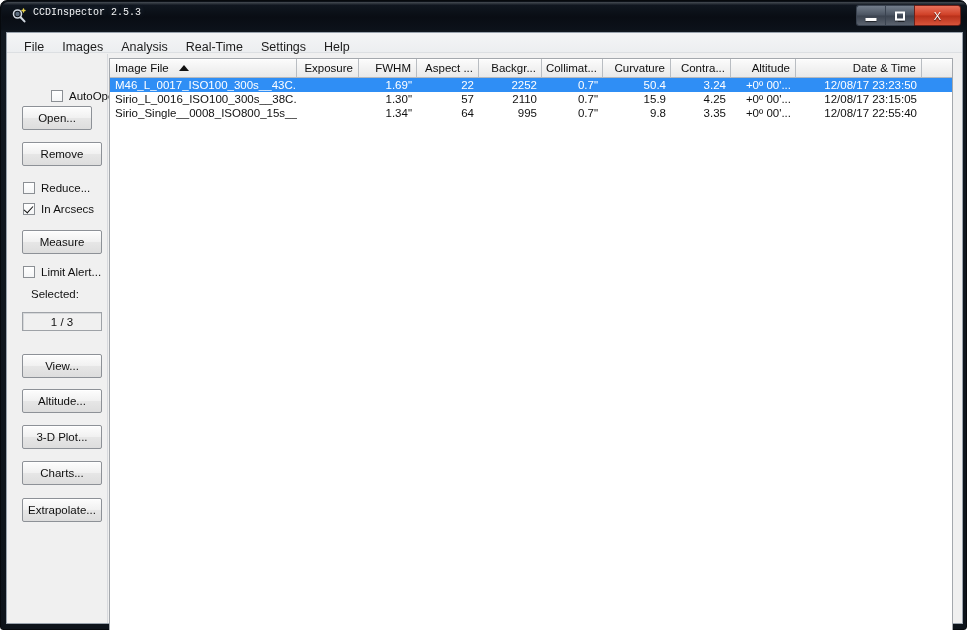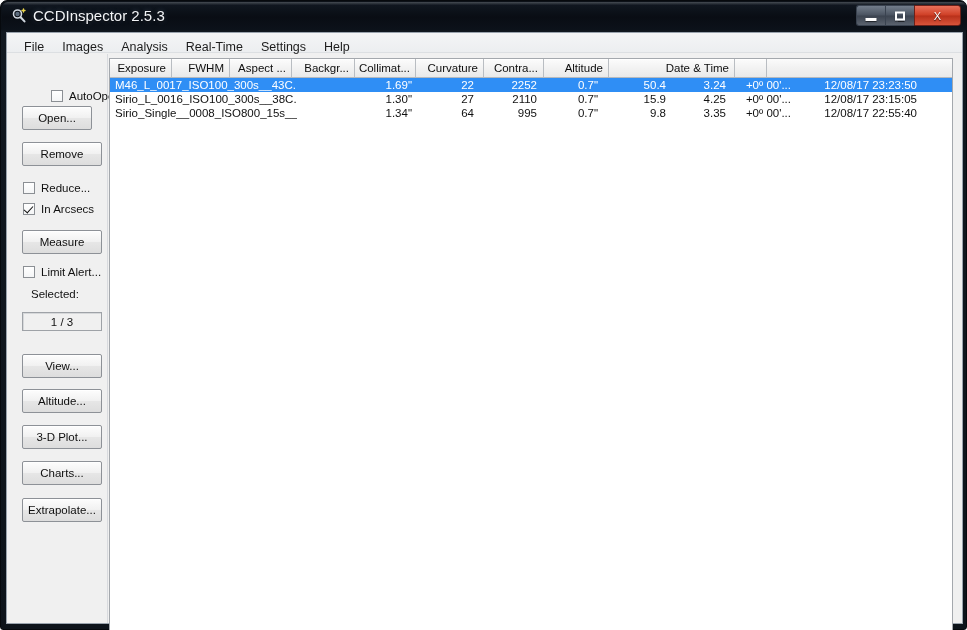--- a/index.html
+++ b/index.html
@@ -45,24 +45,25 @@
     background: linear-gradient(to bottom, rgba(255,255,255,0.22), rgba(255,255,255,0.02));
   }
   .title-icon {
     position: absolute;
     left: 9px; top: 6px;
     width: 16px; height: 16px;
   }
   .title-text {
     position: absolute;
     left: 31px; top: 5px;
-    font-size: 15px;
+    font-size: 10px;
     color: #f2f4f7;
     text-shadow: 0 1px 2px rgba(0,0,0,0.9), 0 0 5px rgba(160,190,230,0.35);
     white-space: nowrap;
+    font-family: Liberation Mono, monospace;
   }
 
   
   .winbtns {
     position: absolute;
     right: 6px; top: 3px;
     height: 21px;
     display: flex;
     align-items: stretch;
     gap: 0px;
@@ -350,20 +351,24 @@
 
       <div class="btn" style="left:15px; top:300px; width:80px; height:24px;">View...</div>
       <div class="btn" style="left:15px; top:335px; width:80px; height:24px;">Altitude...</div>
       <div class="btn" style="left:15px; top:371px; width:80px; height:24px;">3-D Plot...</div>
       <div class="btn" style="left:15px; top:407px; width:80px; height:24px;">Charts...</div>
       <div class="btn" style="left:15px; top:444px; width:80px; height:24px;">Extrapolate...</div>
     </div>
 
     <div class="table-panel">
       <div class="thead" id="thead">
+          <div class="th" style="width: 187px; flex: 0 0 auto;">
+            <span>Image File</span>
+            <span class="sort-arrow"></span>
+          </div>
           <div class="th right" style="width: 62px; flex: 0 0 auto;">
             <span>Exposure</span>
           </div>
           <div class="th right" style="width: 58px; flex: 0 0 auto;">
             <span>FWHM</span>
           </div>
           <div class="th right" style="width: 62px; flex: 0 0 auto;">
             <span>Aspect ...</span>
           </div>
           <div class="th right" style="width: 63px; flex: 0 0 auto;">
@@ -399,21 +404,21 @@
             <div class="td right" style="width: 68px; flex: 0 0 auto;">50.4</div>
             <div class="td right" style="width: 60px; flex: 0 0 auto;">3.24</div>
             <div class="td right" style="width: 65px; flex: 0 0 auto;">+0º 00'...</div>
             <div class="td right" style="width: 126px; flex: 0 0 auto;">12/08/17 23:23:50</div>
             <div class="td" style="width: 32px; flex: 0 0 auto;"></div>
           </div>
           <div class="trow">
             <div class="td" style="width: 187px; flex: 0 0 auto;">Sirio_L_0016_ISO100_300s__38C....</div>
             <div class="td right" style="width: 62px; flex: 0 0 auto;"></div>
             <div class="td right" style="width: 58px; flex: 0 0 auto;">1.30"</div>
-            <div class="td right" style="width: 62px; flex: 0 0 auto;">27</div>
+            <div class="td right" style="width: 62px; flex: 0 0 auto;">57</div>
             <div class="td right" style="width: 63px; flex: 0 0 auto;">2110</div>
             <div class="td right" style="width: 61px; flex: 0 0 auto;">0.7"</div>
             <div class="td right" style="width: 68px; flex: 0 0 auto;">15.9</div>
             <div class="td right" style="width: 60px; flex: 0 0 auto;">4.25</div>
             <div class="td right" style="width: 65px; flex: 0 0 auto;">+0º 00'...</div>
             <div class="td right" style="width: 126px; flex: 0 0 auto;">12/08/17 23:15:05</div>
             <div class="td" style="width: 32px; flex: 0 0 auto;"></div>
           </div>
           <div class="trow">
             <div class="td" style="width: 187px; flex: 0 0 auto;">Sirio_Single__0008_ISO800_15s__...</div>

